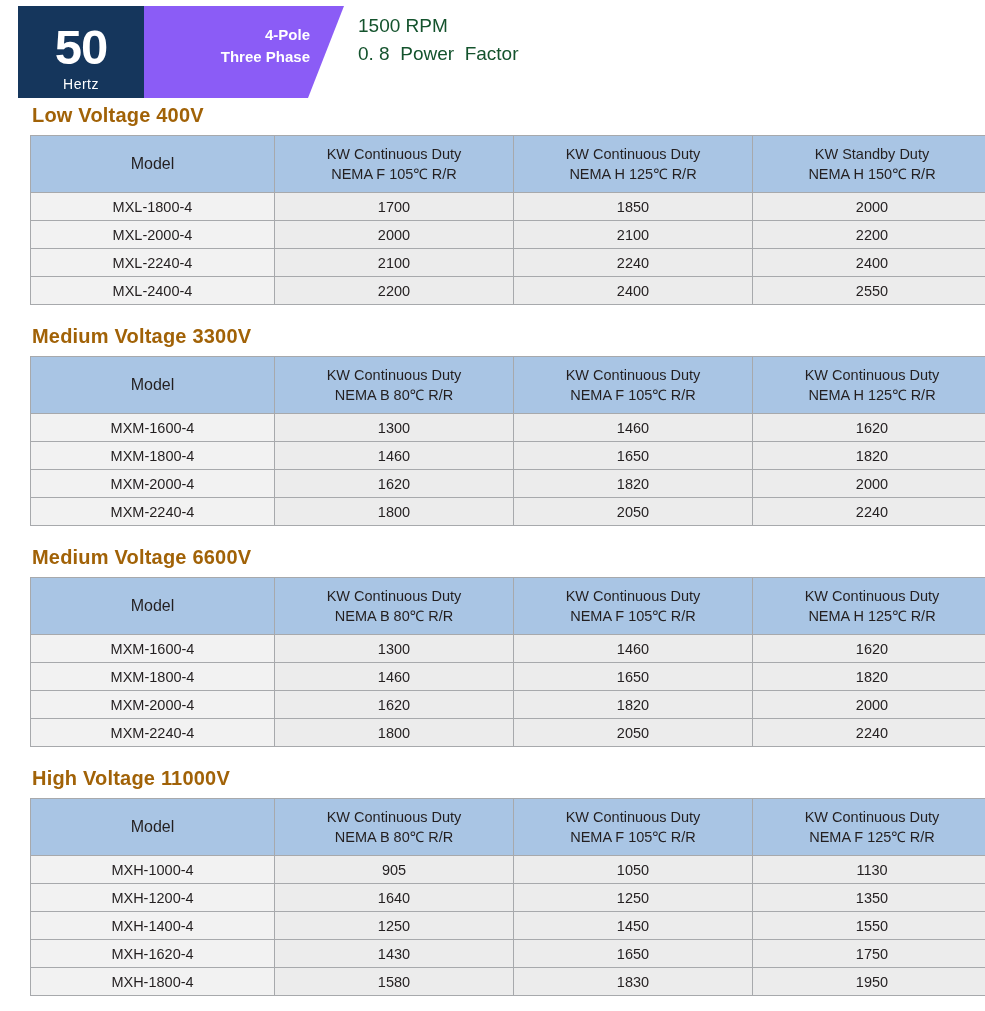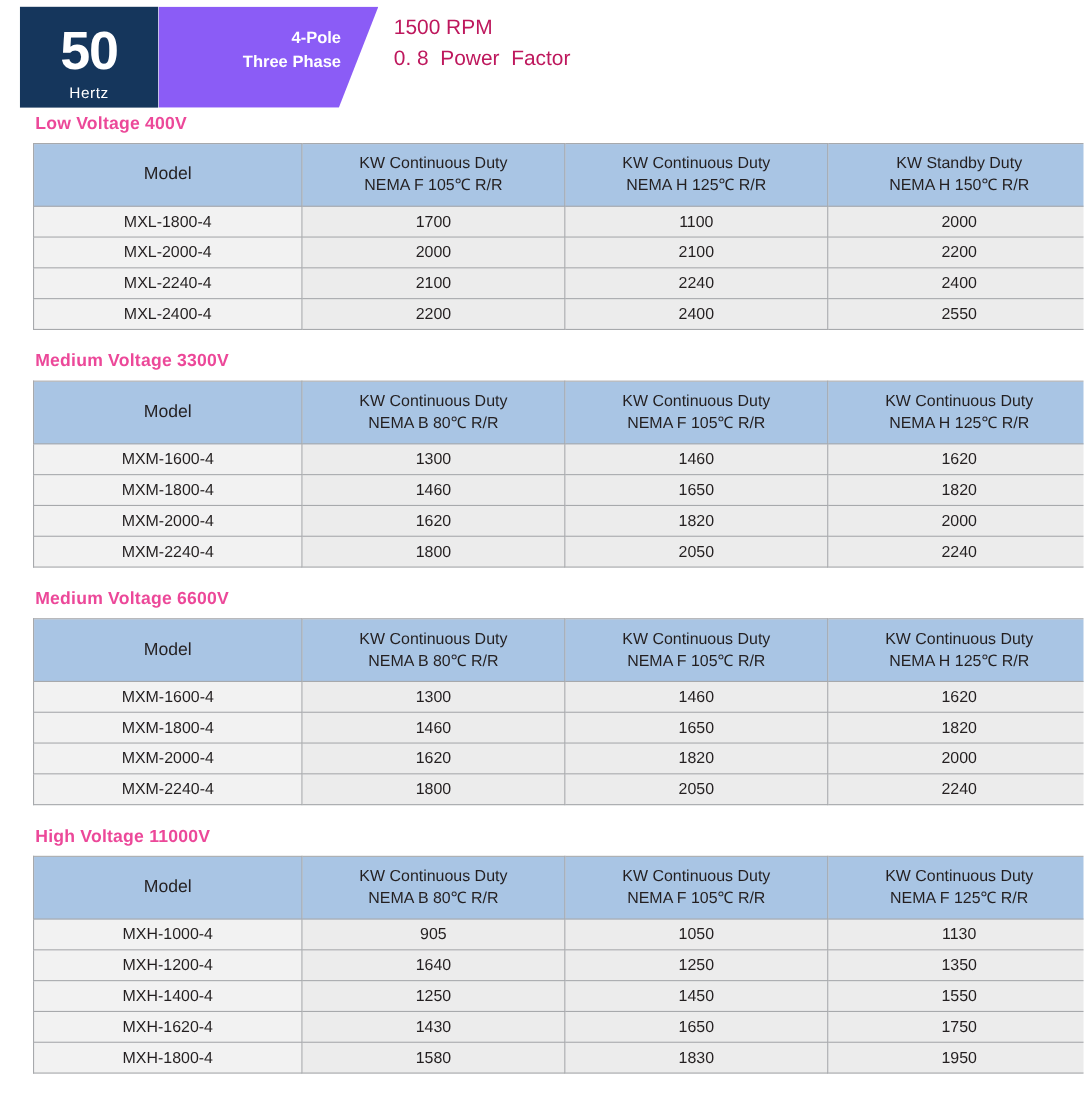--- a/index.html
+++ b/index.html
@@ -63,37 +63,37 @@
     font-size: 15px;
     font-weight: bold;
     line-height: 22px;
   }
   .head-specs {
     position: absolute;
     left: 358px;
     top: 12px;
     font-size: 19px;
     line-height: 28px;
-    color: #be185d;
+    color: #14532d;
   }
   .head-specs div {
     white-space: pre;
   }
 
   
   .content {
     padding: 0 30px;
   }
   .section {
     margin-bottom: 6px;
   }
   .section-title {
-    font-size: 16px;
+    font-size: 20px;
     font-weight: bold;
-    color: #ec4899;
+    color: #a16207;
     margin: 0 0 8px 2px;
     letter-spacing: 0.2px;
   }
   table.spec {
     border-collapse: collapse;
     width: 925px;
     table-layout: fixed;
   }
   table.spec th, table.spec td {
     border: 1px solid #a7a9ac;
@@ -155,21 +155,21 @@
               <th class="model-head col-model">Model</th>
               <th class="col-data">KW Continuous Duty<br>NEMA F  105℃ R/R</th>
               <th class="col-data">KW Continuous Duty<br>NEMA H  125℃ R/R</th>
               <th class="col-data">KW Standby Duty<br>NEMA H  150℃ R/R</th>
             </tr>
           </thead>
           <tbody>
             <tr>
               <td class="model-cell col-model">MXL-1800-4</td>
               <td class="col-data">1700</td>
-              <td class="col-data">1100</td>
+              <td class="col-data">1850</td>
               <td class="col-data">2000</td>
             </tr>
             <tr>
               <td class="model-cell col-model">MXL-2000-4</td>
               <td class="col-data">2000</td>
               <td class="col-data">2100</td>
               <td class="col-data">2200</td>
             </tr>
             <tr>
               <td class="model-cell col-model">MXL-2240-4</td>

